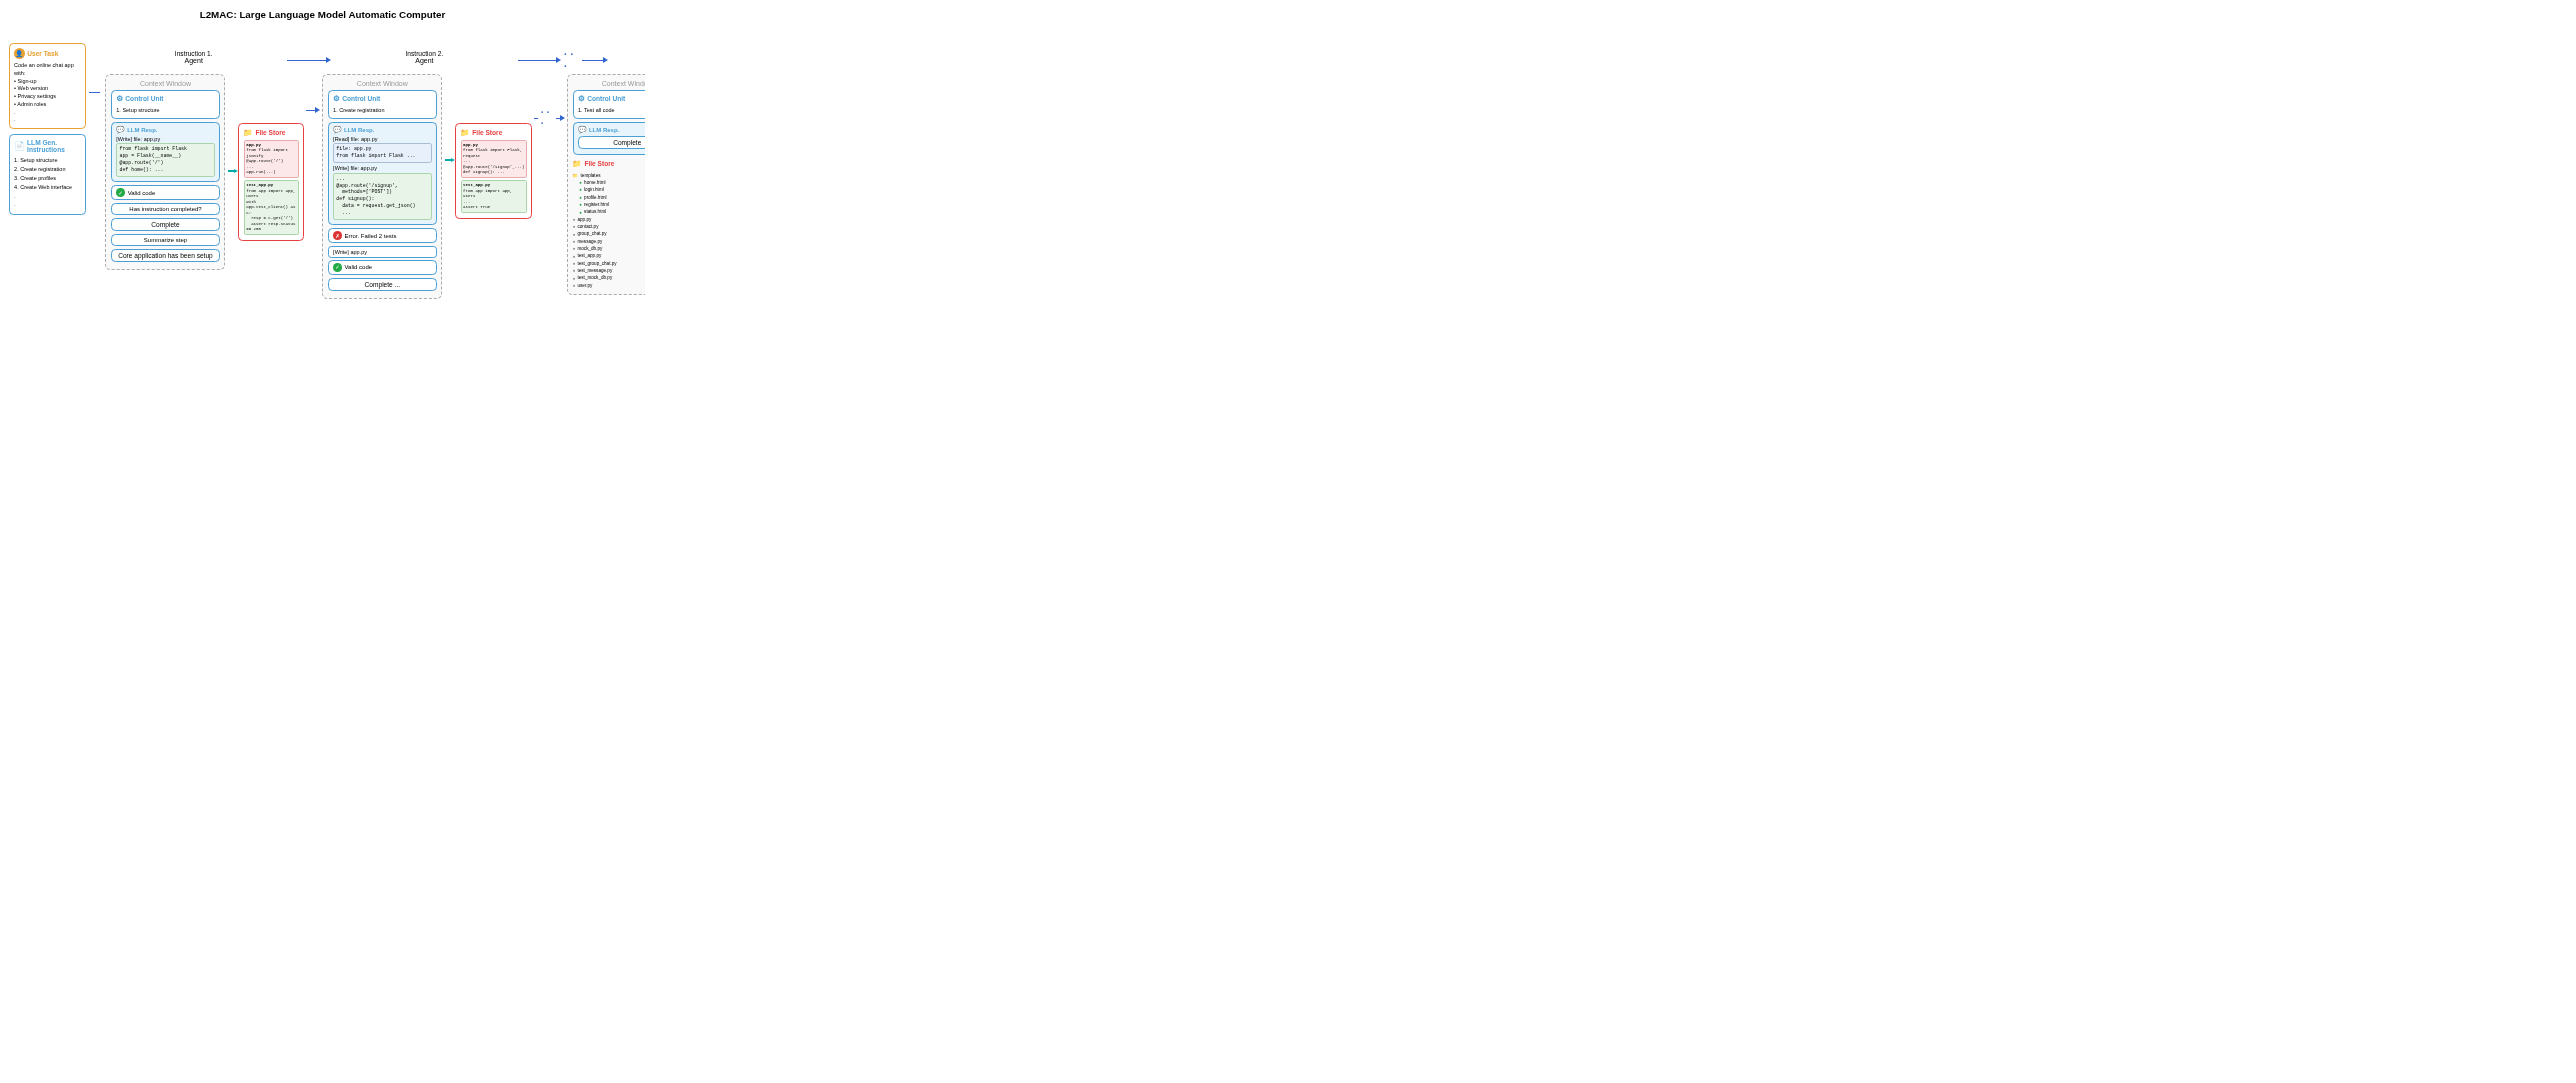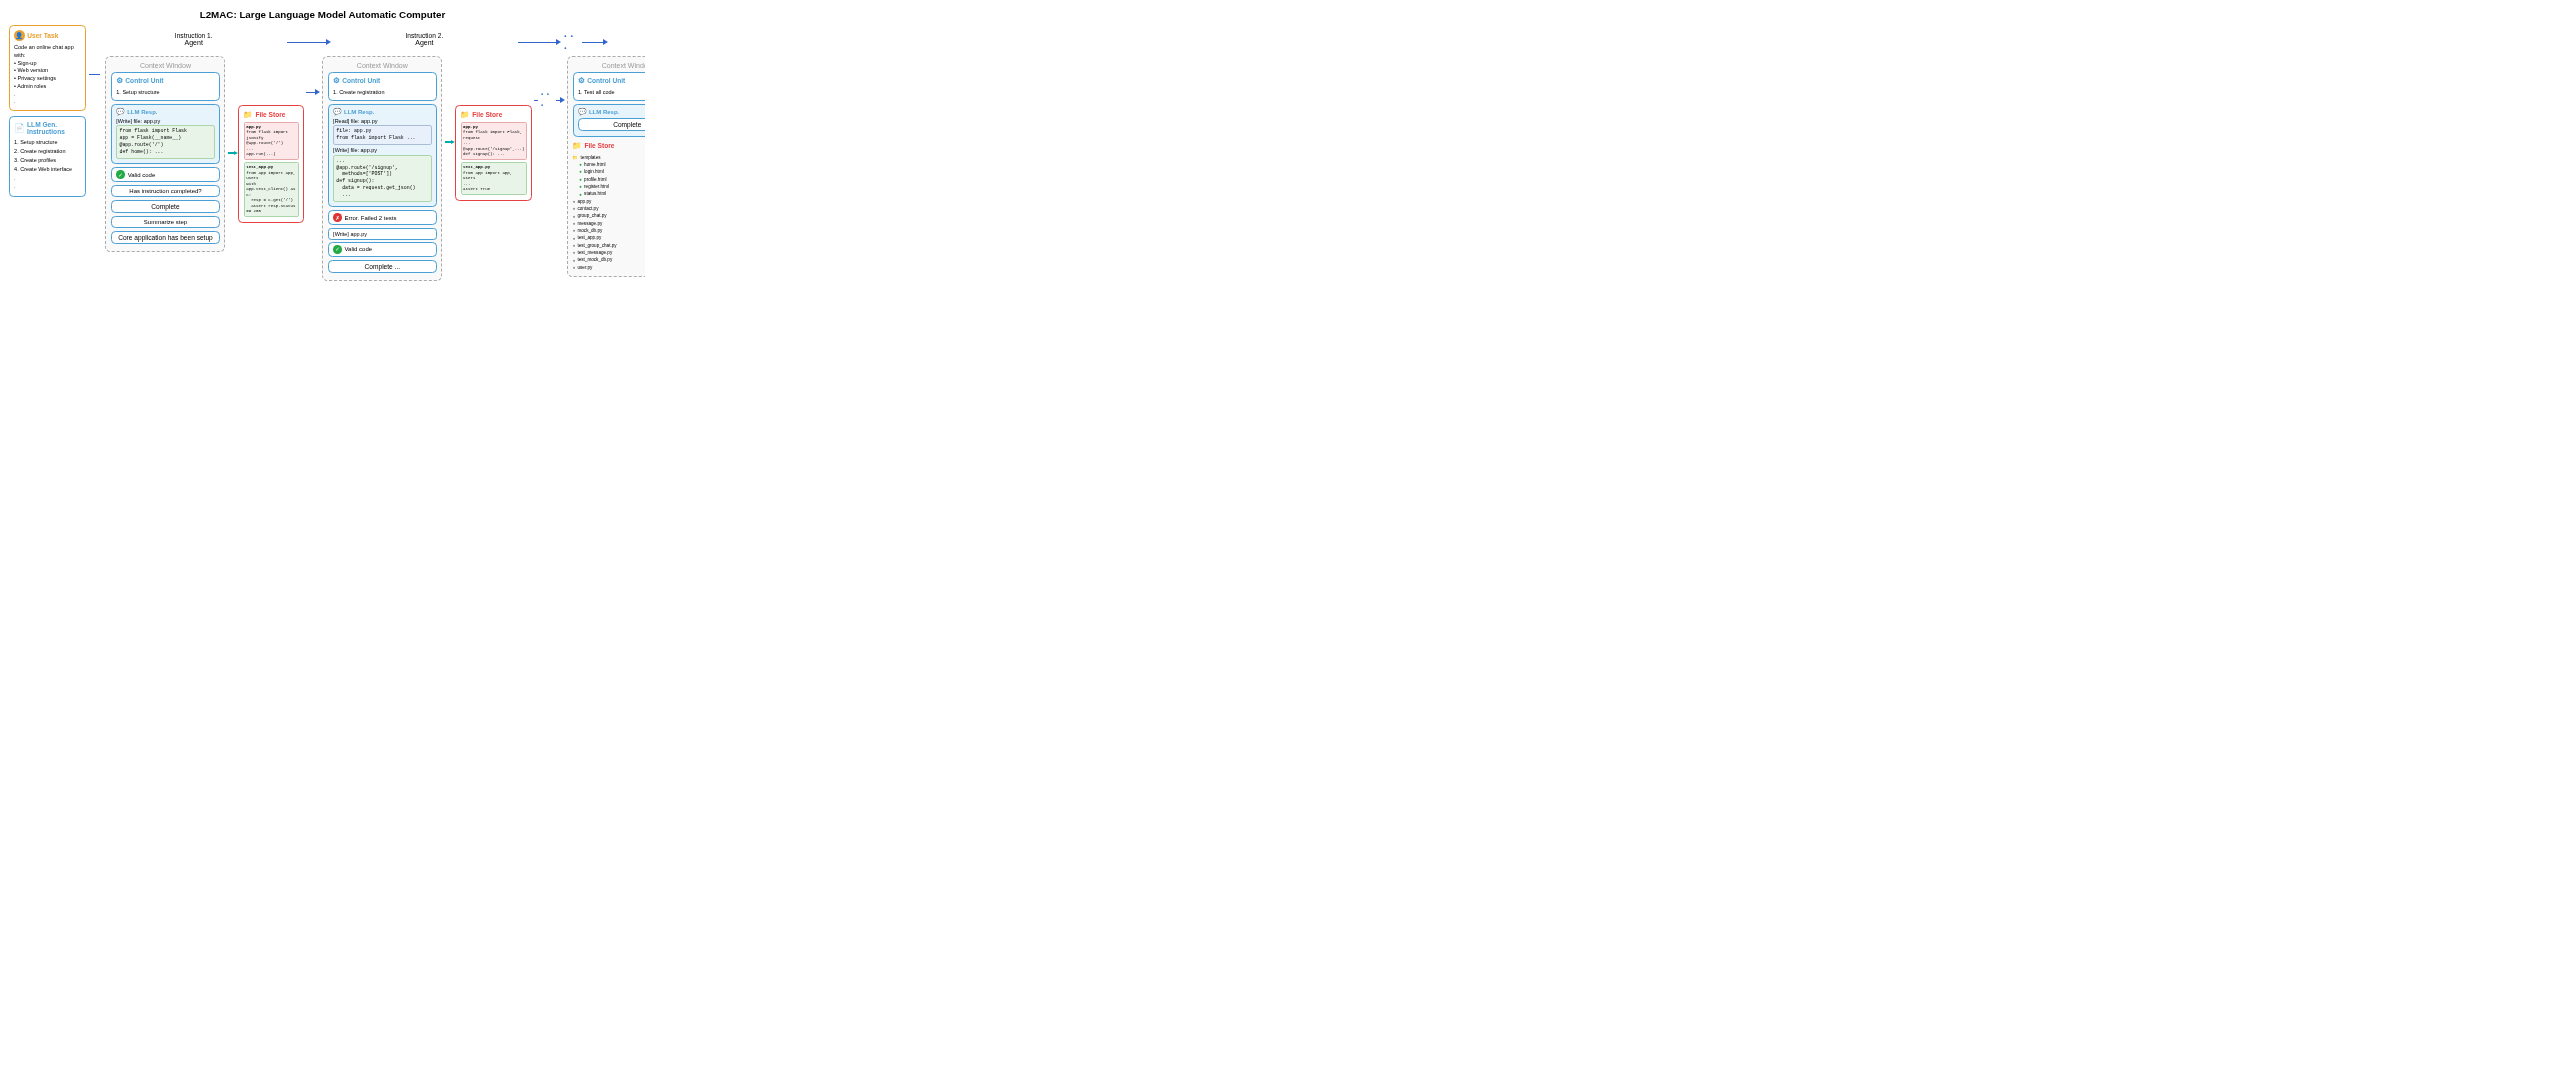--- a/index.html
+++ b/index.html
@@ -9,21 +9,21 @@
       width: 645px;
       min-height: 271px;
       padding: 8.7px;
       font-size: 6px;
     }
 
     .main-title {
       text-align: center;
       font-size: 9.8px;
       font-weight: bold;
-      margin-bottom: 5px;
+      margin-bottom: 23px;
       font-family: Arial, sans-serif;
     }
 
     .diagram-container {
       display: flex;
       flex-direction: row;
       align-items: flex-start;
       gap: 0px;
       width: 100%;
     }

